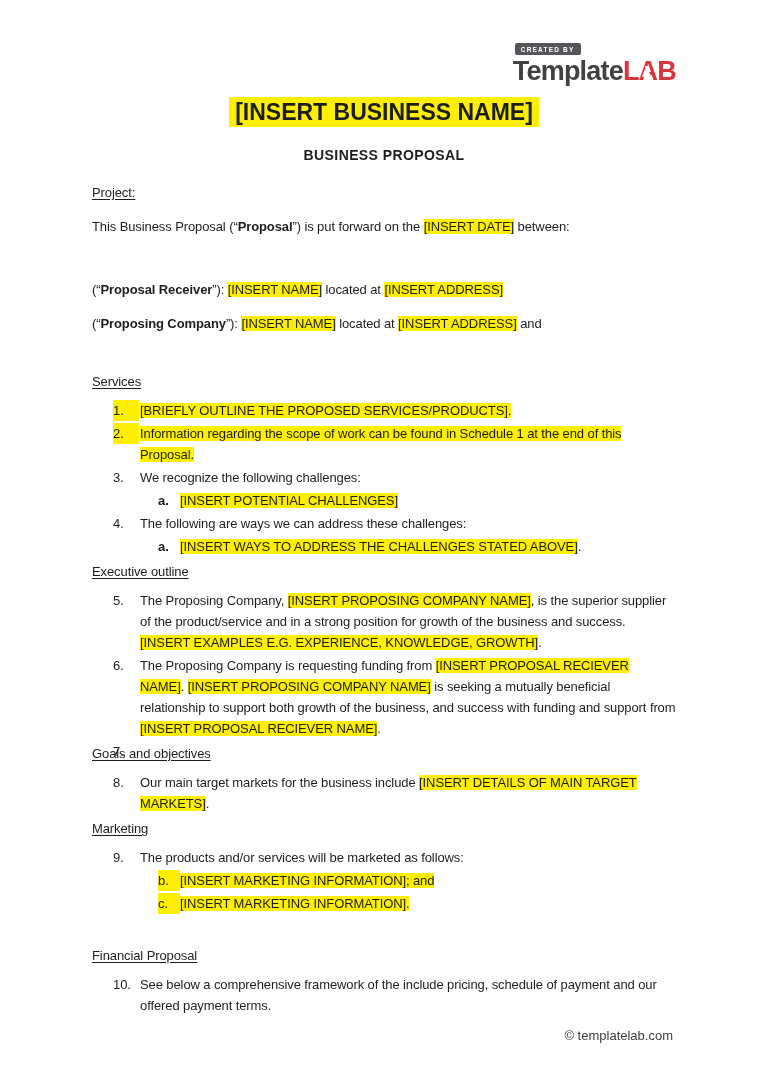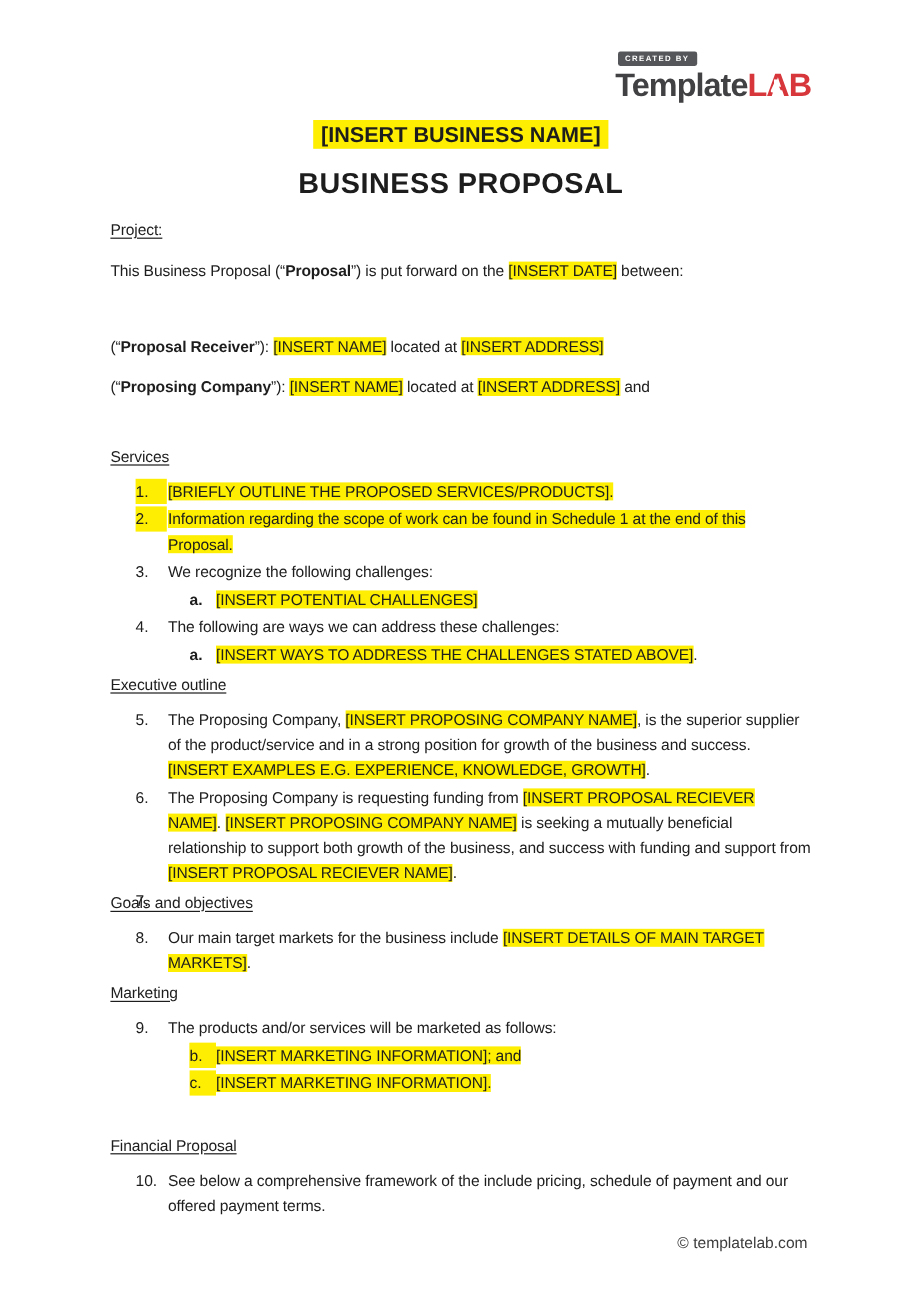--- a/index.html
+++ b/index.html
@@ -31,26 +31,26 @@
     margin-left:2px;
   }
   .wordmark{font-size:27px;font-weight:bold;letter-spacing:-0.8px;line-height:30px;white-space:nowrap;}
   .brand-primary{color:var(--brand_dark);}
   .brand-accent{color:var(--brand_red);position:relative;display:inline-block;}
   .flask{position:absolute;left:19px;top:10px;pointer-events:none;}
   
   .title-row{margin-top:13px;text-align:center;line-height:26px;}
   .title-hl{
     background:var(--highlight);
-    font-size:18px;font-weight:bold;
+    font-size:23px;font-weight:bold;
     padding:2px 6px;
   }
   .doc-title{
     margin-top:15px;text-align:center;
-    font-size:24px;font-weight:bold;letter-spacing:0.4px;line-height:24px;
+    font-size:14px;font-weight:bold;letter-spacing:0.4px;line-height:24px;
   }
   
   .content{margin-top:15px;padding:0 92px;font-size:13px;line-height:21px;letter-spacing:-0.1px;}
   .heading{font-weight:normal;text-decoration:underline;text-underline-offset:2px;margin:4px 0 8px 0;}
   .para{margin:13px 0 8px 0;}
   .gap{height:21px;margin-bottom:8px;}
   .li{position:relative;padding-left:48px;margin-bottom:2px;}
   .li > .num{position:absolute;left:21px;top:0;width:26px;}
   .sub{position:relative;padding-left:88px;margin-bottom:2px;}
   .sub > .num{position:absolute;left:66px;top:0;width:22px;}

